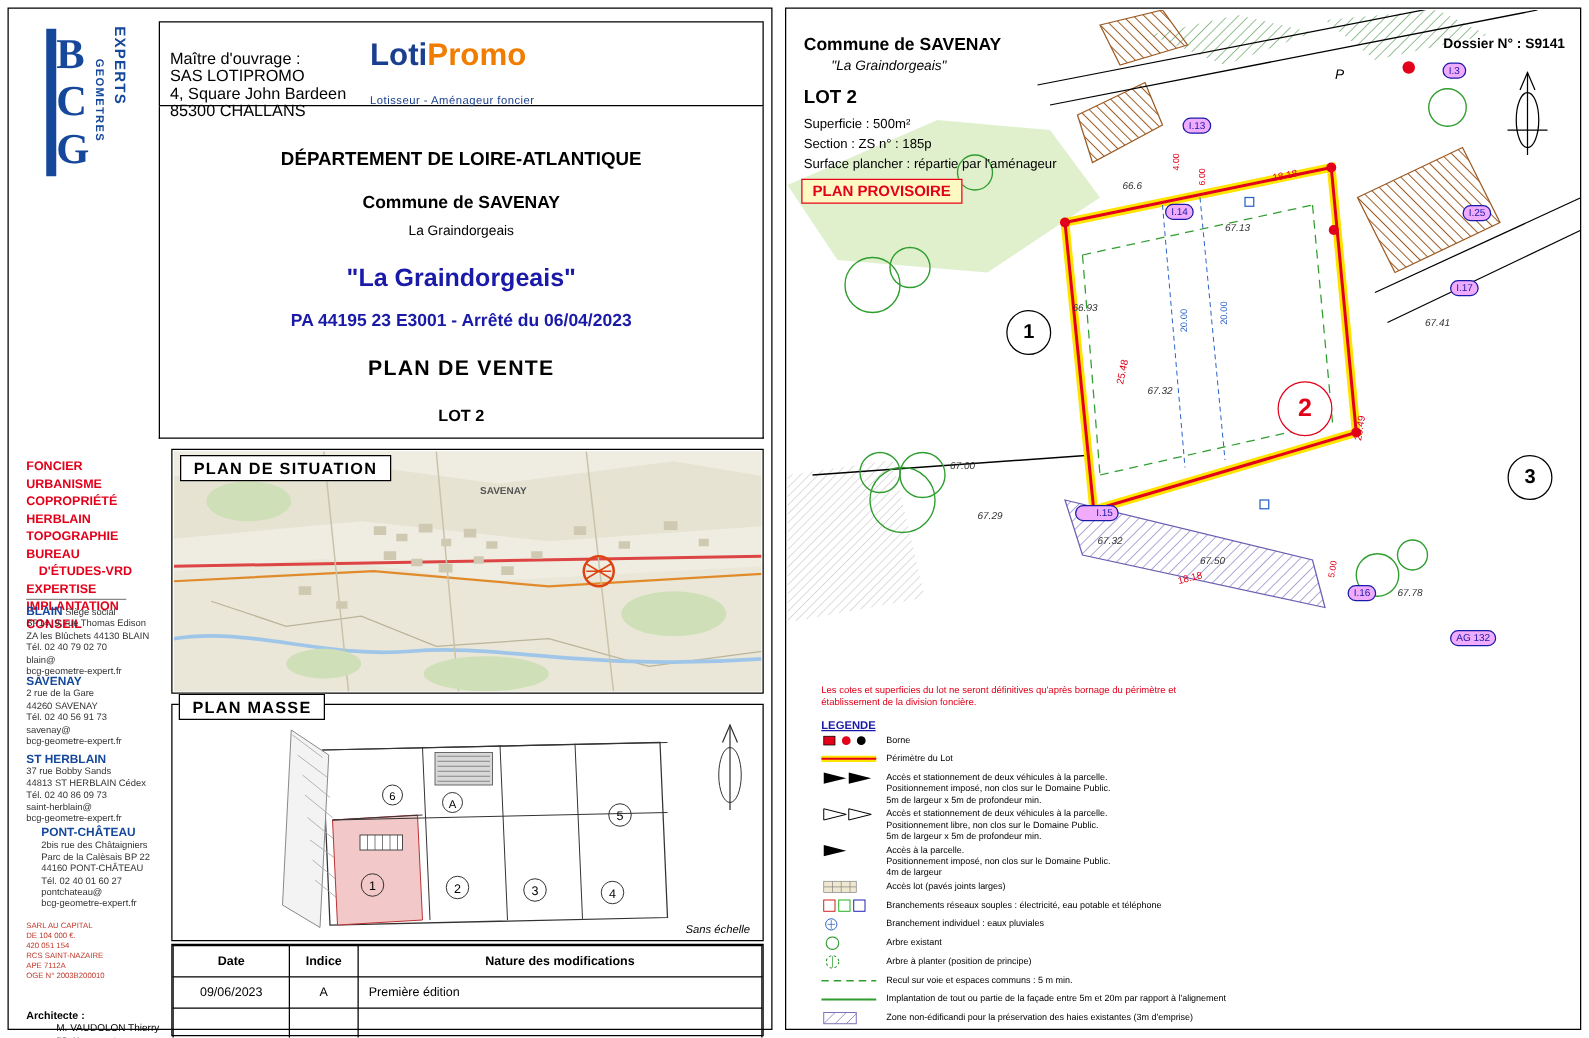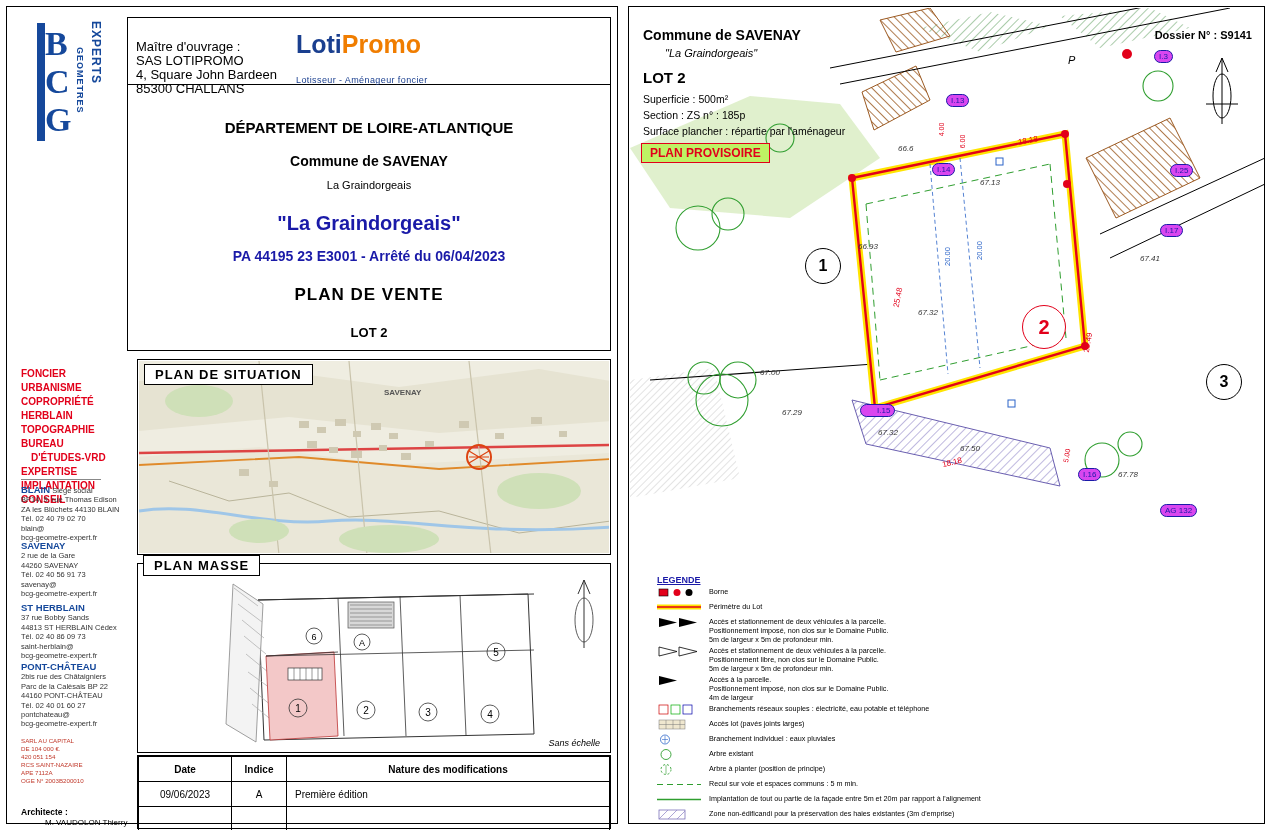--- a/index.html
+++ b/index.html
@@ -46,21 +46,21 @@
   
   #services{position:absolute;left:14px;top:360px;width:92px;font-size:10px;line-height:14px;
       font-weight:bold;color:#e2001a;}
   #services .ind{padding-left:10px;}
   #hr1{position:absolute;left:14px;top:472px;width:80px;border-top:1px solid #888;}
   .agency{position:absolute;left:14px;width:100px;font-size:7.5px;line-height:9.4px;color:#333;}
   .agency .city{color:#15489b;font-weight:bold;font-size:9.5px;}
   #ag1{top:478px;}
   #ag2{top:534px;}
   #ag3{top:596px;}
-  #ag4{top:655px;}
+  #ag4{top:655px;margin-left:12px;}
   #legalinfo{position:absolute;left:14px;top:730px;width:104px;font-size:6.2px;line-height:8px;color:#c0392b;}
   #architecte{position:absolute;left:14px;top:800px;width:110px;font-size:8px;line-height:10px;}
   #architecte b{font-size:8.5px;color:#000;}
 
   
   #situation-box{left:130px;top:352px;width:474px;height:196px;border:1px solid #000;}
   #situation-title{position:absolute;left:6px;top:4px;background:#fff;border:1px solid #000;
       padding:2px 10px;font-size:13px;font-weight:bold;letter-spacing:1px;z-index:5;}
   #situation-map{position:absolute;left:1px;top:1px;right:1px;bottom:1px;overflow:hidden;background:#efeee6;}
 
@@ -80,36 +80,36 @@
   #rev-box td.nat{padding-left:8px;}
 
   
   #right-sheet{left:628px;top:6px;width:637px;height:818px;border:1px solid #000;}
   #commune{position:absolute;left:14px;top:20px;font-size:14px;font-weight:bold;}
   #lieu{position:absolute;left:36px;top:40px;font-size:11px;font-style:italic;}
   #dossier{position:absolute;right:12px;top:22px;font-size:11px;font-weight:bold;}
   #lot-title{position:absolute;left:14px;top:62px;font-size:15px;font-weight:bold;}
   #lot-info{position:absolute;left:14px;top:84px;font-size:10.5px;line-height:16px;}
   #prov{position:absolute;left:12px;top:136px;border:1px solid #e2001a;padding:2px 8px;
-      font-size:12px;font-weight:bold;color:#e2001a;background:#bef264;}
+      font-size:12px;font-weight:bold;color:#e2001a;background:#fef9c3;}
 
   
   #map{position:absolute;left:1px;top:1px;width:635px;height:520px;overflow:hidden;}
 
   #cotes-note{position:absolute;left:28px;top:540px;width:300px;font-size:7.6px;line-height:10px;color:#e2001a;}
   #legende-title{position:absolute;left:28px;top:568px;font-size:9px;font-weight:bold;color:#1a1aa8;
       text-decoration:underline;}
   #legende{position:absolute;left:28px;top:580px;width:330px;font-size:7.2px;line-height:9px;}
   .lg-row{position:relative;min-height:13px;margin-bottom:2px;padding-left:52px;}
   .lg-sym{position:absolute;left:0;top:0;width:46px;height:11px;}
   .lg-txt{display:block;}
 
   .numcircle{position:absolute;border:1px solid #000;border-radius:50%;background:#fff;
       text-align:center;font-weight:bold;}
-  .lbl{position:absolute;border:1px solid #1a1aa8;border-radius:9px;background:#d946ef;color:#1a1aa8;
+  .lbl{position:absolute;border:1px solid #1a1aa8;border-radius:9px;background:#f0abfc;color:#1a1aa8;
       font-size:8px;padding:1px 4px;}
   .dim{position:absolute;font-size:8px;color:#e2001a;}
   .alt{position:absolute;font-size:8px;font-style:italic;color:#333;}
 </style>
 </head>
 <body>
 
 <div class="page">
 
   <div class="bx bd" id="left-sheet">
@@ -448,20 +448,21 @@
     <div id="lieu">"La Graindorgeais"</div>
     <div id="dossier">Dossier N° : S9141</div>
     <div id="lot-title">LOT 2</div>
     <div id="lot-info">
       <div>Superficie :  500m²</div>
       <div>Section :  ZS        n° :  185p</div>
       <div>Surface plancher : répartie par l'aménageur</div>
     </div>
     <div id="prov">PLAN PROVISOIRE</div>
 
+    <div id="cotes-note">Les cotes et superficies du lot ne seront définitives qu'après bornage du périmètre et établissement de la division foncière.</div>
     <div id="legende-title">LEGENDE</div>
 
     <div id="legende">
       <div class="lg-row">
         <span class="lg-sym">
           <svg width="46" height="11">
               <rect x="2" y="2" width="9" height="7" fill="#e2001a" stroke="#000" stroke-width=".6"></rect>
               <circle cx="20" cy="5.5" r="3.5" fill="#e2001a"></circle>
               <circle cx="32" cy="5.5" r="3.5" fill="#000"></circle>
             </svg>
@@ -505,39 +506,39 @@
               <polygon points="2,1 20,5.5 2,10" fill="#000"></polygon>
             </svg>
         </span>
         <span class="lg-txt">Accès à la parcelle.</span>
         <span class="lg-txt">Positionnement imposé, non clos sur le Domaine Public.</span>
         <span class="lg-txt">4m de largeur</span>
       </div>
       <div class="lg-row">
         <span class="lg-sym">
           <svg width="46" height="11">
+              <rect x="2" y="1" width="26" height="9" fill="#efe7cf" stroke="#777" stroke-width=".5"></rect>
+              <path d="M9,1 L9,10 M16,1 L16,10 M23,1 L23,10 M2,5.5 L28,5.5" stroke="#777" stroke-width=".5"></path>
+            </svg>
+        </span>
+        <span class="lg-txt">Accès lot (pavés joints larges)</span>
+      </div>
+      <div class="lg-row">
+        <span class="lg-sym">
+          <svg width="46" height="11">
               <rect x="2" y="1" width="9" height="9" fill="#fff" stroke="#c00" stroke-width=".7"></rect>
               <rect x="14" y="1" width="9" height="9" fill="#fff" stroke="#0a0" stroke-width=".7"></rect>
               <rect x="26" y="1" width="9" height="9" fill="#fff" stroke="#00a" stroke-width=".7"></rect>
             </svg>
         </span>
         <span class="lg-txt">Branchements réseaux souples : électricité, eau potable et téléphone</span>
       </div>
       <div class="lg-row">
         <span class="lg-sym">
           <svg width="46" height="11">
-              <rect x="2" y="1" width="26" height="9" fill="#efe7cf" stroke="#777" stroke-width=".5"></rect>
-              <path d="M9,1 L9,10 M16,1 L16,10 M23,1 L23,10 M2,5.5 L28,5.5" stroke="#777" stroke-width=".5"></path>
-            </svg>
-        </span>
-        <span class="lg-txt">Accès lot (pavés joints larges)</span>
-      </div>
-      <div class="lg-row">
-        <span class="lg-sym">
-          <svg width="46" height="11">
               <circle cx="8" cy="5.5" r="4.5" fill="none" stroke="#2a63c8" stroke-width=".8"></circle>
               <path d="M8,2 L8,9 M5,5.5 L11,5.5" stroke="#2a63c8" stroke-width=".6"></path>
             </svg>
         </span>
         <span class="lg-txt">Branchement individuel : eaux pluviales</span>
       </div>
       <div class="lg-row">
         <span class="lg-sym">
           <svg width="46" height="11">
               <circle cx="9" cy="5.5" r="5" fill="none" stroke="#2f9e2f" stroke-width=".9"></circle>

